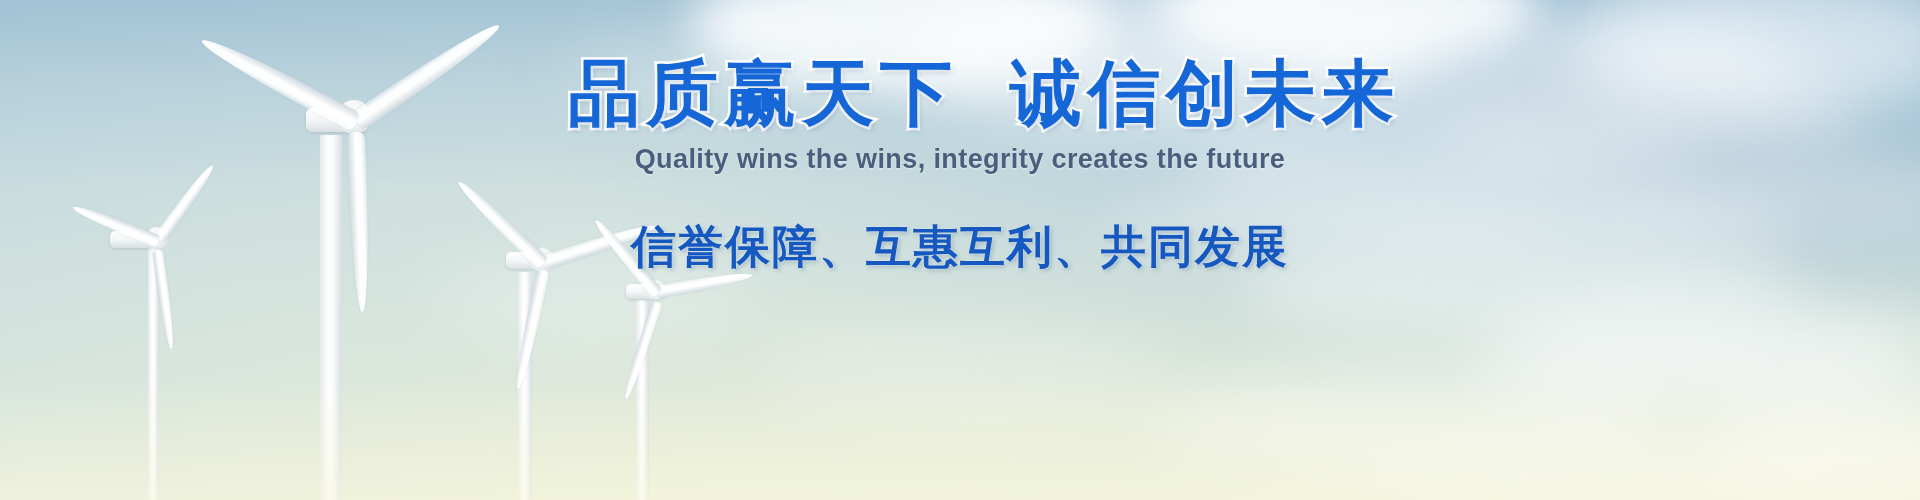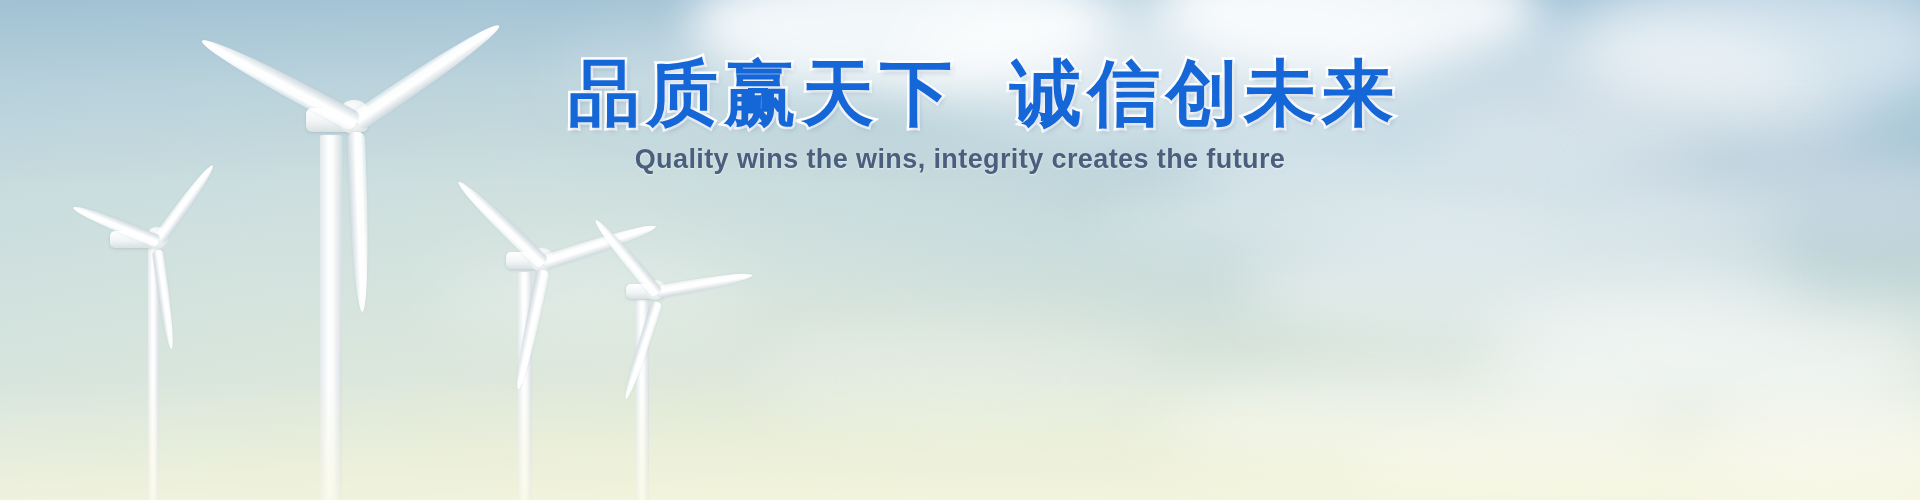--- a/index.html
+++ b/index.html
@@ -226,16 +226,17 @@
     <div class="nacelle" style="left:626px; top:284px; width:38px; height:15px;"></div>
     <div class="hub" style="left:646px; top:280px; width:20px; height:20px;"></div>
     <div class="blade" style="left:651px; top:196px; width:13px; height:96px; transform: rotate(80deg);"></div>
     <div class="blade" style="left:651px; top:198px; width:13px; height:96px; transform: rotate(-40deg);"></div>
     <div class="blade" style="left:652px; top:200px; width:11px; height:102px; transform: rotate(198deg);"></div>
   </div>
 
   <div class="text-stack">
     <h1 class="headline">品质赢天下  诚信创未来</h1>
     <p class="subtitle">Quality wins the wins, integrity creates the future</p>
+    <p class="tagline">信誉保障、互惠互利、共同发展</p>
   </div>
 
   <div class="ground-haze"></div>
 </div>
 
 </body></html>

